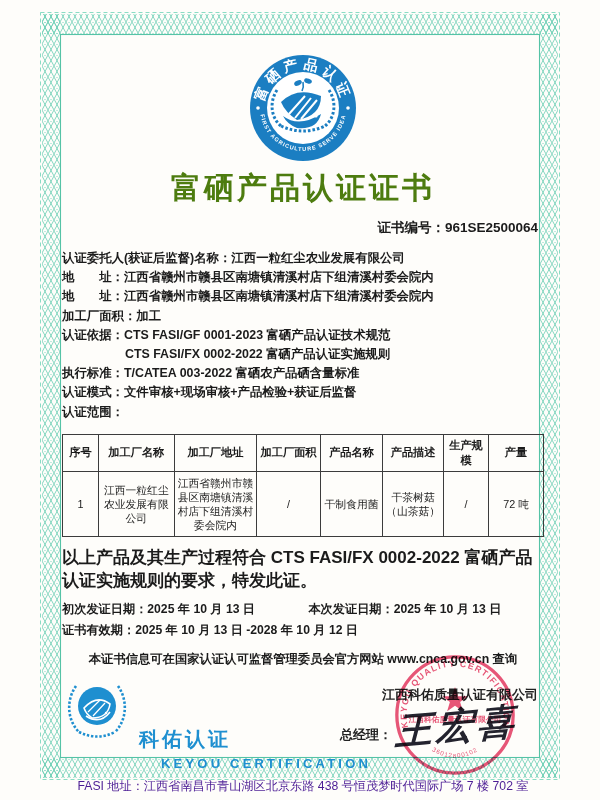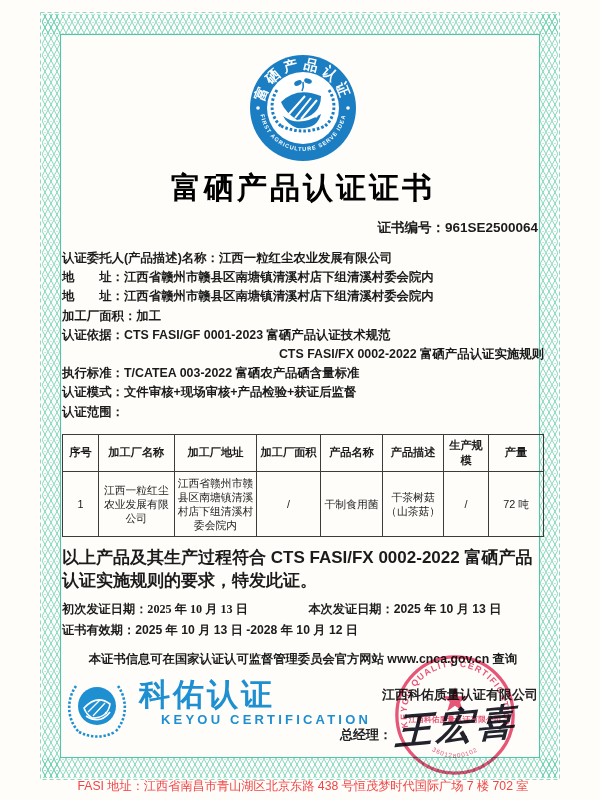--- a/index.html
+++ b/index.html
@@ -2,49 +2,49 @@
 <html><head>
 <meta charset="utf-8">
 <style>
   html,body{margin:0;padding:0;background:#ffffff;}
   .cert{position:relative;width:600px;height:800px;background:#fefdfa;overflow:hidden;
         font-family:"Liberation Sans",sans-serif;color:#1b1b1b;}
   .frame{position:absolute;left:0;top:0;}
   .content{position:absolute;left:62px;top:40px;width:482px;}
 
   .logo-top{display:block;margin:12px auto 2px;}
-  .title{font-size:30px;font-weight:bold;text-align:center;letter-spacing:3px;margin:4px 0 10px;color:#000000;}
+  .title{font-size:30px;font-weight:bold;text-align:center;letter-spacing:3px;margin:4px 0 10px;color:#4d7c0f;}
   .certno{text-align:right;font-weight:bold;font-size:13.5px;margin:0 6px 12px 0;}
 
   .fields{font-size:12.4px;font-weight:bold;line-height:19.2px;}
   .field .flabel{white-space:pre;}
-  .field-cont{margin-left:63px;text-align:right;}
+  .field-cont{margin-left:63px;}
 
   table.scope{width:100%;border-collapse:collapse;margin-top:12px;font-size:10.8px;}
   table.scope th,table.scope td{border:1px solid #3c3c3c;text-align:center;vertical-align:middle;padding:3px 2px;}
   table.scope th{font-weight:bold;height:22px;font-size:11.2px;}
   table.scope td{height:58px;line-height:14px;}
 
   .statement{font-size:17px;font-weight:bold;margin:9px 0 7px;}
   .dates{font-size:12.2px;font-weight:bold;line-height:21px;}
-  .dates .grp1{display:inline-block;width:243px;font-family:Liberation Serif, serif;}
+  .dates .grp1{display:inline-block;width:243px;}
   .query-note{font-size:12.3px;font-weight:bold;text-align:center;margin:10px 0 6px;}
 
   .issuer{position:relative;height:96px;margin-top:6px;}
   .keyou-logo{position:absolute;left:2px;top:4px;display:flex;align-items:flex-start;gap:9px;}
-  .keyou-cn{font-size:31px;font-weight:bold;color:#1e8fd0;letter-spacing:3px;line-height:34px;}
+  .keyou-cn{font-size:20px;font-weight:bold;color:#1e8fd0;letter-spacing:3px;line-height:34px;margin-top:44px;}
   .keyou-en{font-size:13px;font-weight:bold;color:#1e8fd0;letter-spacing:3.2px;margin-top:0px;padding-left:22px;}
   .company{position:absolute;right:6px;top:12px;font-size:13px;font-weight:bold;color:#222;}
   .signer{position:absolute;right:152px;top:52px;font-size:13px;font-weight:bold;color:#222;}
   .signature{position:absolute;right:26px;top:28px;font-size:37px;font-weight:bold;font-style:italic;
              font-family:"DejaVu Serif",serif;color:#23232e;letter-spacing:4px;
              transform:rotate(-5deg) skewX(-6deg);}
   .seal{position:absolute;right:26px;top:-22px;mix-blend-mode:multiply;opacity:.92;}
 
-  .fasi-line{font-size:12.2px;text-align:center;margin-top:8px;color:#ef4444;}
+  .fasi-line{font-size:12.2px;text-align:center;margin-top:8px;color:#4c1d95;}
 </style>
 </head>
 <body>
 
 <div class="cert">
 
   <svg class="frame" width="600" height="800">
     <defs>
       <pattern id="mesh" width="6" height="11" patternUnits="userSpaceOnUse">
         <path d="M0,0 L6,11 M6,0 L0,11 M3,-1 L3,1" stroke="#67cdb2" stroke-width="0.8" fill="none"></path>
@@ -85,21 +85,21 @@
       <circle cx="69" cy="64" r="1.6" fill="#ffffff"></circle>
     </svg>
 
     <div class="title">富硒产品认证证书</div>
 
     <div class="certno">
       <span>证书编号：</span><span>961SE2500064</span>
     </div>
 
     <div class="fields">
-      <div class="field"><span class="flabel">认证委托人(产品描述)名称：</span><span>江西一粒红尘农业发展有限公司</span></div>
+      <div class="field"><span class="flabel">认证委托人(获证后监督)名称：</span><span>江西一粒红尘农业发展有限公司</span></div>
       <div class="field"><span class="flabel">地　　址：</span><span>江西省赣州市赣县区南塘镇清溪村店下组清溪村委会院内</span></div>
       <div class="field"><span class="flabel">地　　址：</span><span>江西省赣州市赣县区南塘镇清溪村店下组清溪村委会院内</span></div>
       <div class="field"><span class="flabel">加工厂面积：</span><span>加工</span></div>
       <div class="field"><span class="flabel">认证依据：</span><span>CTS FASI/GF 0001-2023 富硒产品认证技术规范</span>
         <div class="field-cont">CTS FASI/FX 0002-2022 富硒产品认证实施规则</div>
       </div>
       <div class="field"><span class="flabel">执行标准：</span><span>T/CATEA 003-2022 富硒农产品硒含量标准</span></div>
       <div class="field"><span class="flabel">认证模式：</span><span>文件审核+现场审核+产品检验+获证后监督</span></div>
       <div class="field"><span class="flabel">认证范围：</span><span></span></div>
     </div>

